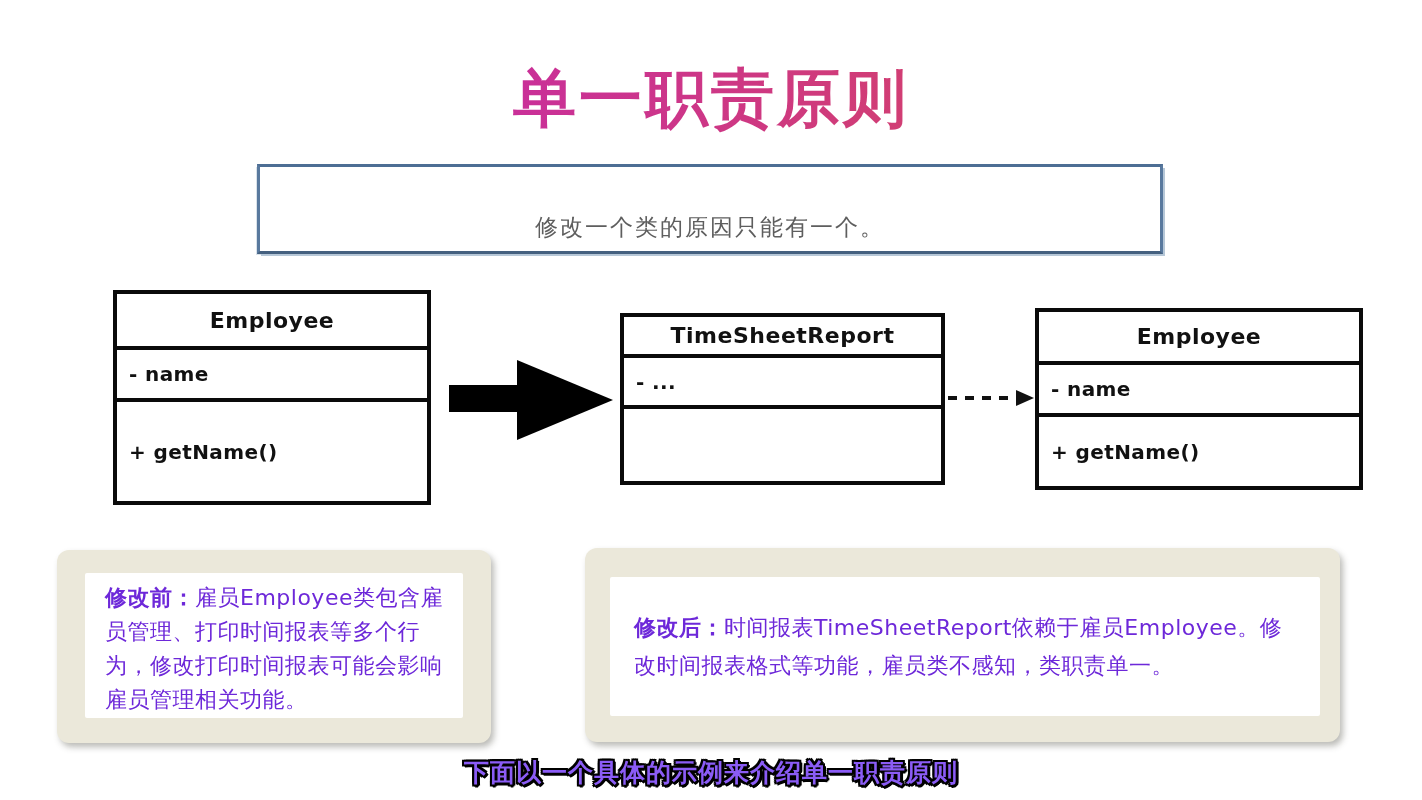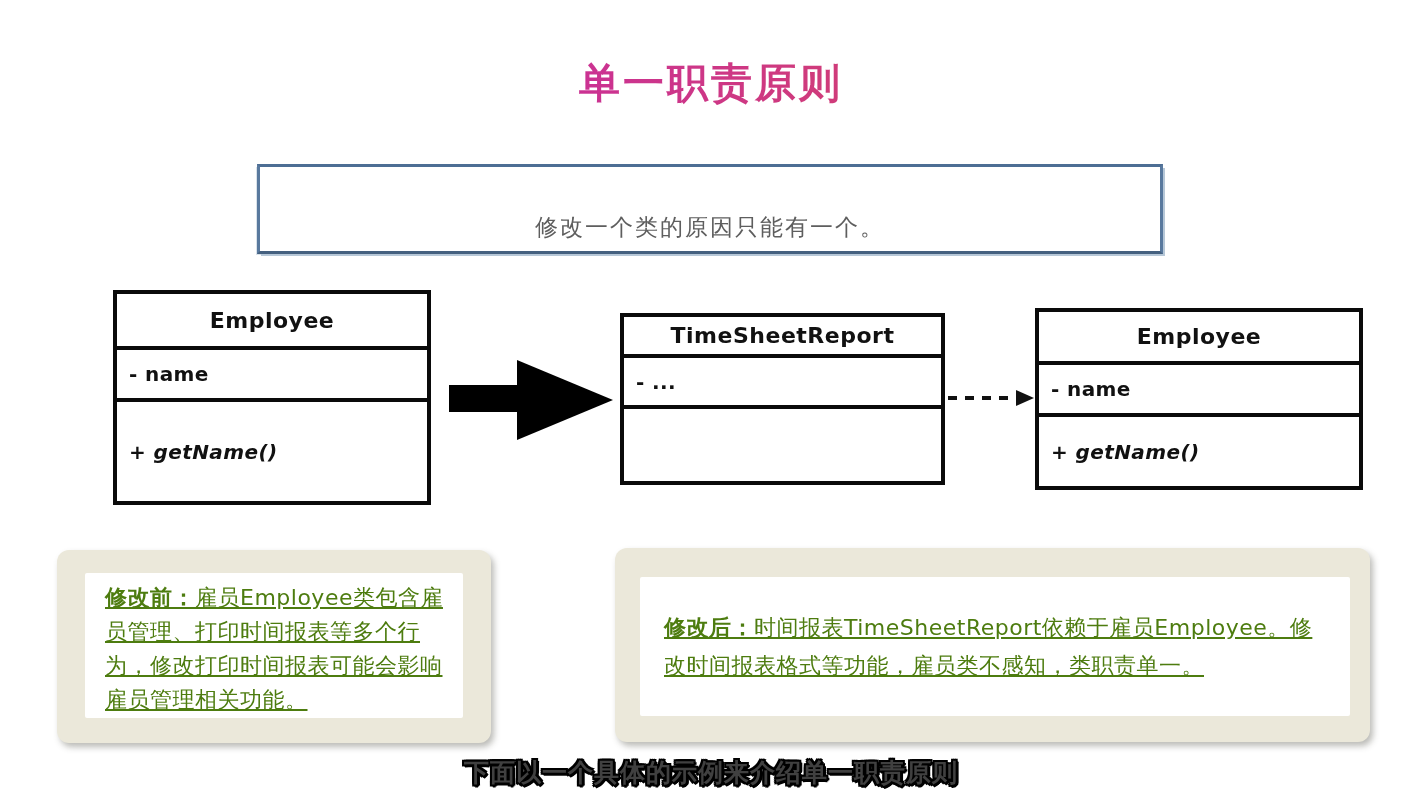--- a/index.html
+++ b/index.html
@@ -5,21 +5,21 @@
   * { margin: 0; padding: 0; box-sizing: border-box; }
   html, body { width: 1422px; height: 800px; background: #ffffff; overflow: hidden; }
   body { font-family: "DejaVu Sans", "Liberation Sans", sans-serif; position: relative; }
 
   .stage { position: absolute; inset: 0; background: #ffffff; }
 
   
   .title {
     position: absolute; top: 56px; left: 0; width: 100%;
     text-align: center;
-    font-size: 41px; font-weight: 800; letter-spacing: 3px;
+    font-size: 63px; font-weight: 800; letter-spacing: 3px;
     color: #c9357f;
   }
   @supports ((-webkit-background-clip: text) or (background-clip: text)) {
     .title {
       background: linear-gradient(90deg, #b92bb5 0%, #c92f9a 35%, #d2406e 68%, #e25550 100%);
       -webkit-background-clip: text; background-clip: text;
       color: transparent; -webkit-text-fill-color: transparent;
     }
   }
 
@@ -45,21 +45,21 @@
     display: flex; align-items: center; justify-content: center;
     font-weight: 700; font-size: 22px; letter-spacing: 0.5px;
     border-bottom: 4px solid #0a0a0a;
   }
   .uml-attrs {
     display: flex; flex-direction: column; justify-content: center;
     padding-left: 12px; border-bottom: 4px solid #0a0a0a;
   }
   .uml-methods {
     flex: 1; display: flex; flex-direction: column; justify-content: center;
-    padding-left: 12px; gap: 7px; font-style: italic;
+    padding-left: 12px; gap: 7px;
   }
   .uml-member { font-size: 20px; font-weight: 600; letter-spacing: 0.4px; }
 
   .class-left  { left: 113px;  top: 290px; width: 318px; height: 215px; }
   .class-left  .uml-title { height: 56px; }
   .class-left  .uml-attrs { height: 52px; }
 
   .class-mid   { left: 620px;  top: 313px; width: 325px; height: 172px; }
   .class-mid   .uml-title { height: 41px; }
   .class-mid   .uml-attrs { height: 51px; }
@@ -73,37 +73,37 @@
   .dashed-arrow { position: absolute; left: 946px; top: 388px; }
 
   
   .note {
     position: absolute; background: #ebe8da; border-radius: 12px;
     box-shadow: 3px 4px 6px rgba(60,60,50,0.35);
   }
   .note-inner {
     position: absolute; background: #ffffff; border-radius: 2px;
   }
-  .note-text { font-size: 22px; line-height: 34px; color: #4d7c0f; letter-spacing: 0.5px; text-decoration: underline; }
+  .note-text { font-size: 22px; line-height: 34px; color: #6d28d9; letter-spacing: 0.5px; }
   .note-label { font-weight: 700; }
 
   .note-left  { left: 57px;  top: 550px; width: 434px; height: 193px; }
   .note-left  .note-inner { left: 28px; top: 23px; right: 28px; bottom: 25px; padding: 8px 14px 0 20px; }
 
-  .note-right { left: 615px; top: 548px; width: 755px; height: 194px; }
+  .note-right { left: 585px; top: 548px; width: 755px; height: 194px; }
   .note-right .note-inner { left: 25px; top: 29px; right: 20px; bottom: 26px;
     display: flex; flex-direction: column; justify-content: center; padding: 0 18px 0 24px; }
   .note-right .note-text { line-height: 38px; }
 
   
   .subtitle {
     position: absolute; left: 0; top: 756px; width: 100%;
     text-align: center;
     font-size: 25px; font-weight: 700; letter-spacing: 1px;
-    color: #404040;
+    color: #8b5cf6;
     text-shadow:
       -2px -2px 0 #000, 2px -2px 0 #000, -2px 2px 0 #000, 2px 2px 0 #000,
       0 -2px 0 #000, 0 2px 0 #000, -2px 0 0 #000, 2px 0 0 #000,
       1px 3px 0 #000, 3px 1px 0 #000;
   }
 </style>
 </head>
 <body>
 
 <div class="stage">

